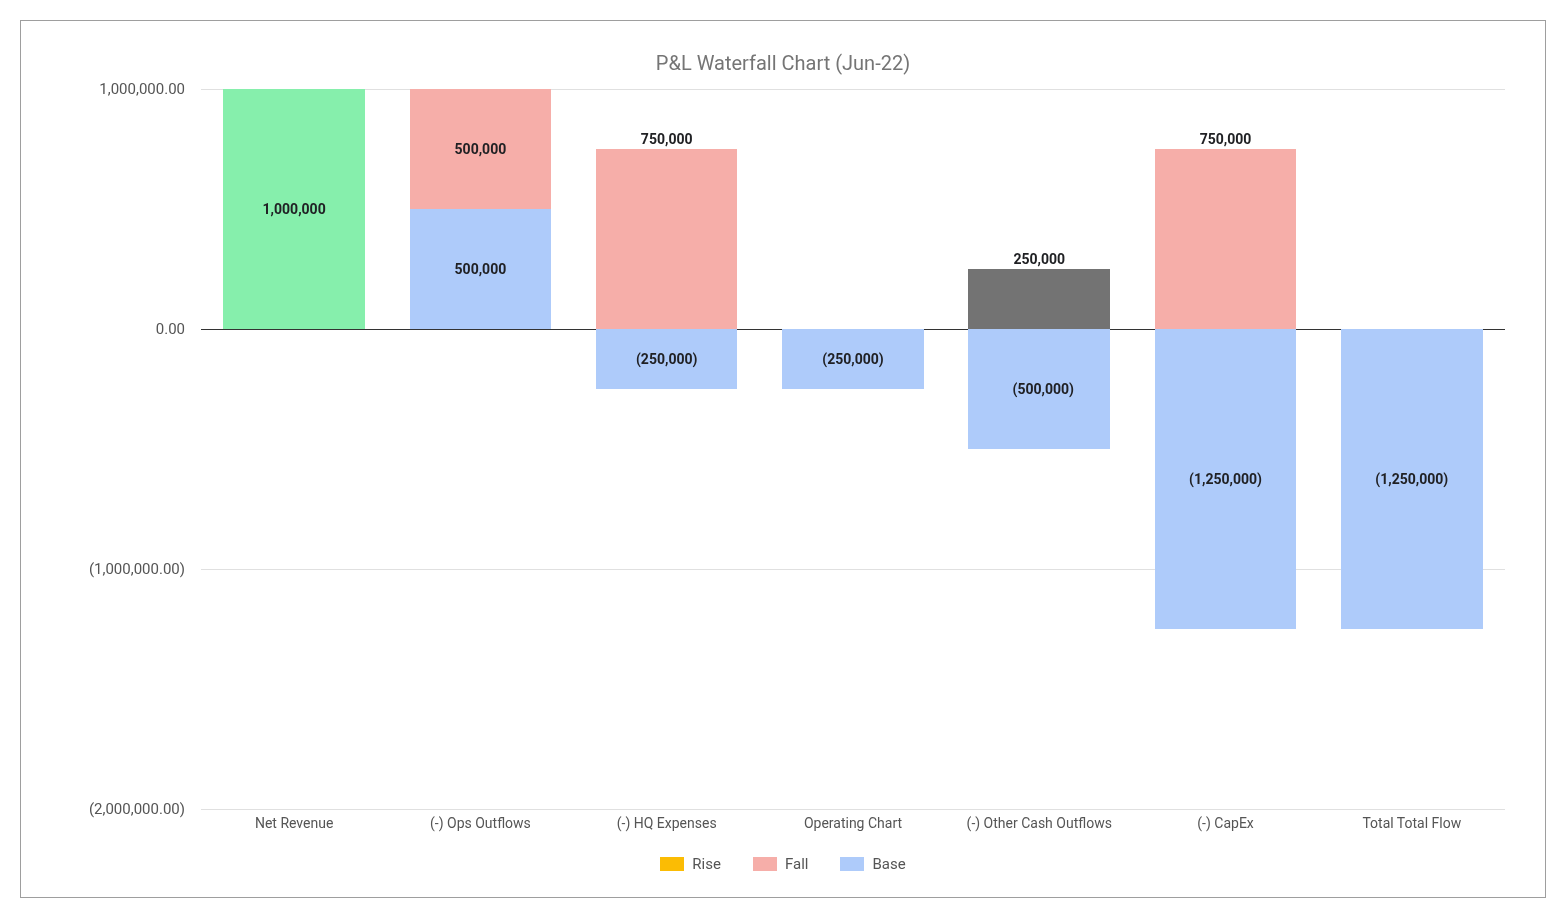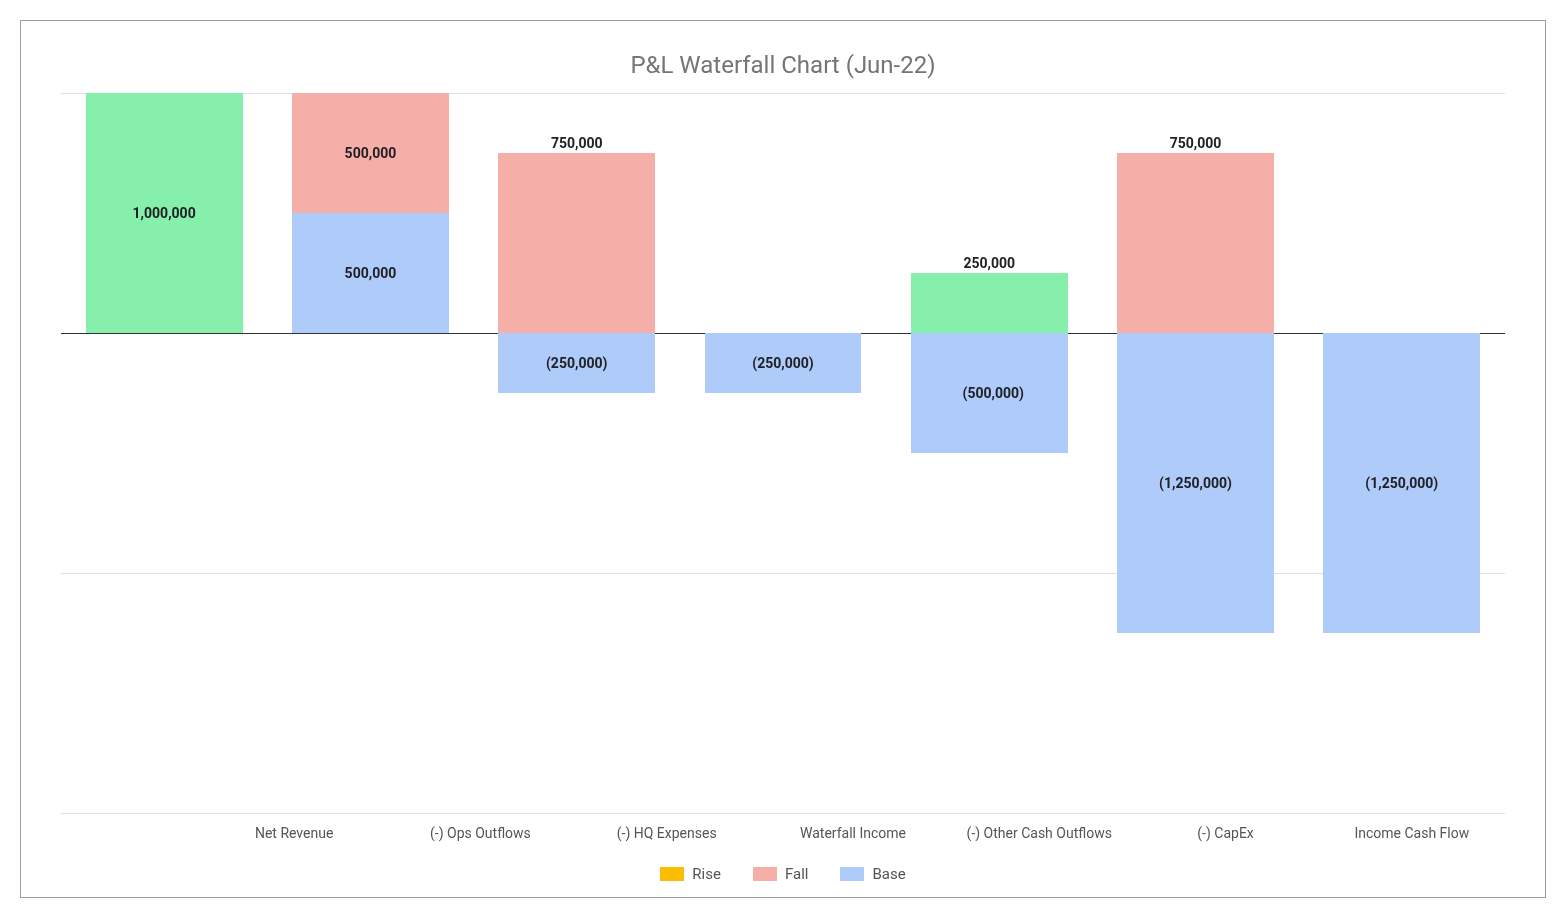--- a/index.html
+++ b/index.html
@@ -12,21 +12,21 @@
   }
   .chart-container {
     width: 1526px;
     height: 878px;
     border: 1px solid #9e9e9e;
     position: relative;
     padding: 30px 40px 20px 40px;
   }
   .chart-title {
     text-align: center;
-    font-size: 24px;
+    font-size: 20px;
     color: #757575;
     margin-bottom: 14px;
     font-weight: 400;
   }
   .chart-body {
     display: flex;
     height: 720px;
   }
   .y-axis {
     width: 140px;
@@ -73,21 +73,21 @@
     left: 0; right: 0;
     text-align: center;
     font-size: 14px;
     font-weight: 700;
     color: #202124;
     white-space: nowrap;
   }
   .x-axis {
     display: flex;
     margin-left: 140px;
-    margin-top: 12px;
+    margin-top: 6px;
   }
   .x-tick {
     flex: 1;
     text-align: center;
     font-size: 14px;
     color: #555;
   }
   .legend {
     display: flex;
     justify-content: center;
@@ -106,20 +106,26 @@
     height: 14px;
   }
 </style>
 </head>
 <body>
 
 <div class="chart-container">
   <div class="chart-title">P&amp;L Waterfall Chart (Jun-22)</div>
 
   <div class="chart-body">
+    <div class="y-axis" id="y-axis">
+        <div class="y-tick" style="top: 0px;">1,000,000.00</div>
+        <div class="y-tick" style="top: 240px;">0.00</div>
+        <div class="y-tick" style="top: 480px;">(1,000,000.00)</div>
+        <div class="y-tick" style="top: 720px;">(2,000,000.00)</div>
+      </div>
     <div class="plot" id="plot">
         <div class="gridline" style="top: 720px;"></div>
         <div class="gridline" style="top: 480px;"></div>
         <div class="gridline zero" style="top: 240px;"></div>
         <div class="gridline" style="top: 0px;"></div>
       <div class="bars" id="bars">
           <div class="cat-slot">
             <div class="bar-seg" style="top: 0px; height: 240px; background: #86efac;">
               <div class="bar-label" style="top: 50%; transform: translateY(-50%);">1,000,000</div>
             </div>
@@ -142,21 +148,21 @@
           </div>
           <div class="cat-slot">
             <div class="bar-seg" style="top: 240px; height: 60px; background: rgb(174, 203, 250);">
               <div class="bar-label" style="top: 50%; transform: translateY(-50%);">(250,000)</div>
             </div>
           </div>
           <div class="cat-slot">
             <div class="bar-seg" style="top: 240px; height: 120px; background: rgb(174, 203, 250);">
               <div class="bar-label" style="top: 50%; transform: translateY(-50%); margin-left: 8px;">(500,000)</div>
             </div>
-            <div class="bar-seg" style="top: 180px; height: 60px; background: #86efac;">
+            <div class="bar-seg" style="top: 180px; height: 60px; background: #737373;">
               <div class="bar-label" style="top: -18px;">250,000</div>
             </div>
           </div>
           <div class="cat-slot">
             <div class="bar-seg" style="top: 240px; height: 300px; background: rgb(174, 203, 250);">
               <div class="bar-label" style="top: 50%; transform: translateY(-50%);">(1,250,000)</div>
             </div>
             <div class="bar-seg" style="top: 60px; height: 180px; background: rgb(246, 174, 169);">
               <div class="bar-label" style="top: -18px;">750,000</div>
             </div>
@@ -167,24 +173,24 @@
             </div>
           </div>
         </div>
     </div>
   </div>
 
   <div class="x-axis" id="x-axis">
       <div class="x-tick">Net Revenue</div>
       <div class="x-tick">(-) Ops Outflows</div>
       <div class="x-tick">(-) HQ Expenses</div>
-      <div class="x-tick">Waterfall Income</div>
+      <div class="x-tick">Operating Chart</div>
       <div class="x-tick">(-) Other Cash Outflows</div>
       <div class="x-tick">(-) CapEx</div>
-      <div class="x-tick">Income Cash Flow</div>
+      <div class="x-tick">Total Total Flow</div>
     </div>
 
   <div class="legend" id="legend">
       <div class="legend-item">
         <div class="swatch" style="background: rgb(251, 188, 4);"></div>
         <span>Rise</span>
       </div>
       <div class="legend-item">
         <div class="swatch" style="background: rgb(246, 174, 169);"></div>
         <span>Fall</span>

